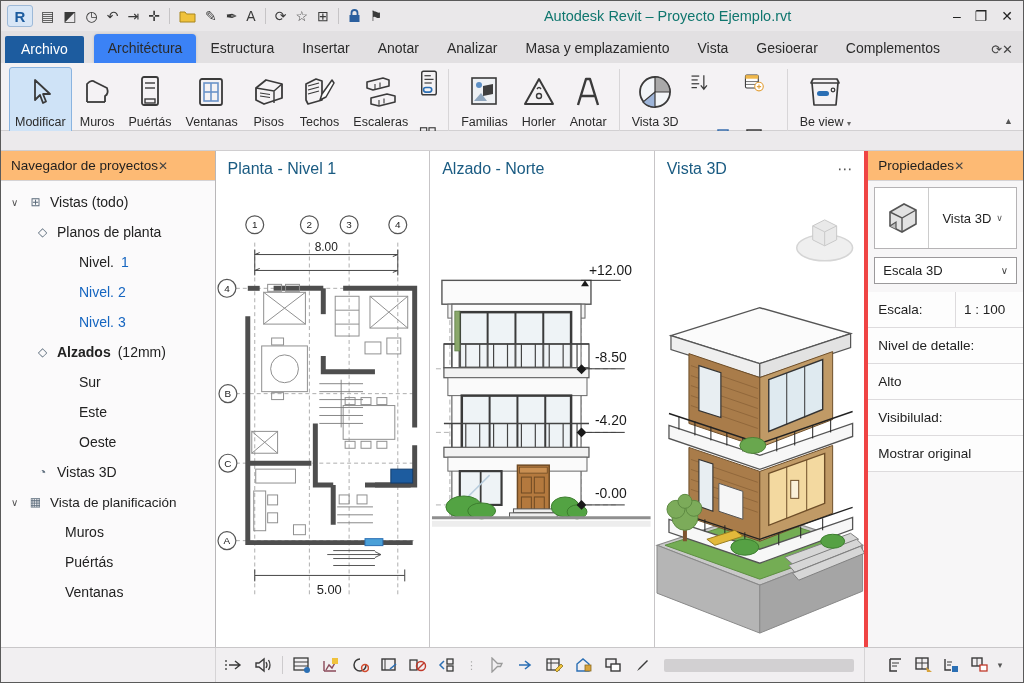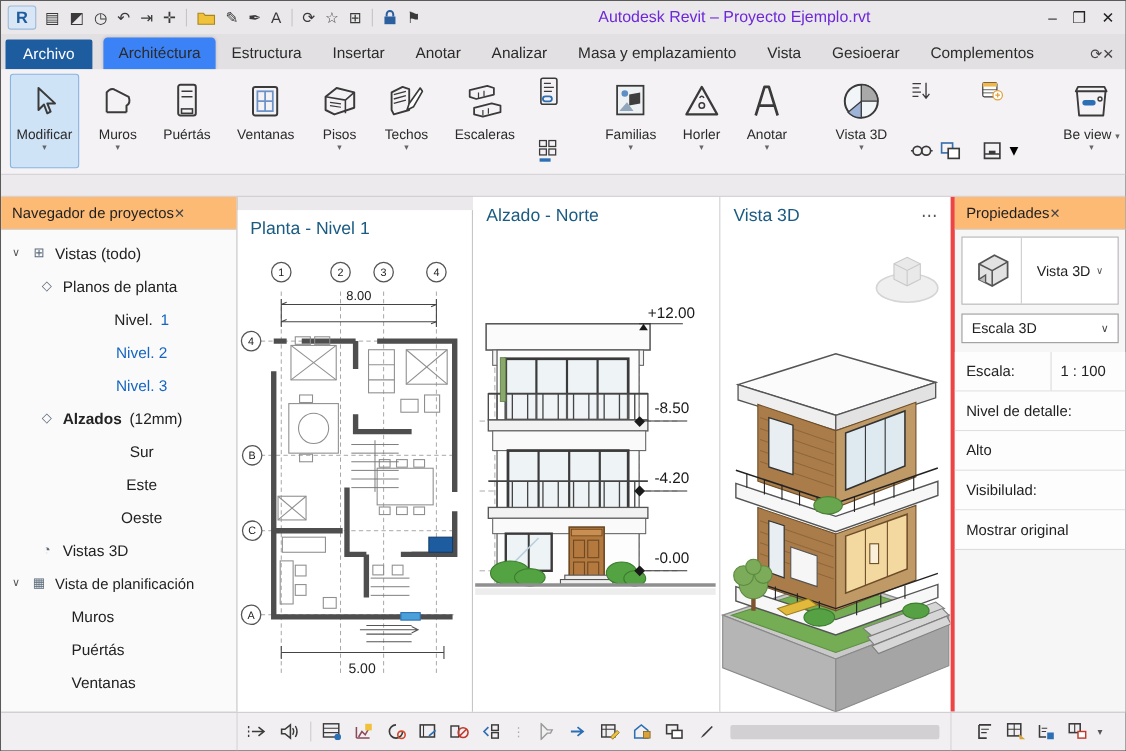--- a/index.html
+++ b/index.html
@@ -10,36 +10,36 @@
 
   
   .titlebar { height:30px; background:#eae8ea; display:flex; align-items:center;
               padding:0 6px; font-size:13px; color:#333; flex:0 0 auto; }
   .logo-box { width:26px; height:22px; background:#d8e6f6; border:1px solid #9db9d8;
               border-radius:3px; color:#1d5c9f; font-weight:bold; font-size:15px;
               display:flex; align-items:center; justify-content:center; margin-right:8px; }
   .qat { display:flex; align-items:center; gap:9px; color:#3a3a3a; font-size:14px; }
   .qat .qi { display:inline-flex; align-items:center; line-height:1; cursor:default; }
   .qat .sep { width:1px; height:16px; background:#c6c4c6; }
-  .win-title { flex:1; text-align:center; font-size:14.5px; color:#6d28d9; white-space:nowrap; }
+  .win-title { flex:1; text-align:center; font-size:14.5px; color:#0f766e; white-space:nowrap; }
   .win-controls { display:flex; gap:14px; font-size:14px; color:#222; padding-right:4px; }
 
   
   .tabbar { height:32px; background:#e2e0e2; display:flex; align-items:flex-end;
             padding:0 2px; flex:0 0 auto; }
   .tab-file { background:#1d5c9f; color:#fff; font-size:14px; padding:5px 16px 6px;
               margin:0 10px 0 2px; border-radius:2px 2px 0 0; }
   .tab { font-size:14px; color:#2b2b2b; padding:6px 14px 7px; white-space:nowrap; }
   .tab.active { background:#3b82f6; border-radius:4px 4px 0 0; box-shadow:0 0 3px rgba(0,0,0,.15);text-align:right; }
   .tab-spacer { flex:1; }
   .tab-cloud { font-size:13px; color:#444; padding:0 8px 6px; }
 
   
-  .ribbon { height:96px; background:#f4f2f4; border-bottom:1px solid #d2d0d2;
-            display:flex; align-items:flex-start; padding:4px 4px 0 8px; gap:12px; flex:0 0 auto; }
+  .ribbon { height:68px; background:#f4f2f4; border-bottom:1px solid #d2d0d2;
+            display:flex; align-items:flex-start; padding:4px 4px 0 8px; gap:2px; flex:0 0 auto; }
   .rbtn { display:flex; flex-direction:column; align-items:center; padding:4px 5px 0;
           height:86px; border:1px solid transparent; border-radius:3px; }
   .rbtn .icon { height:40px; display:flex; align-items:center; justify-content:center; }
   .rbtn .lbl { font-size:12.5px; color:#2b2b2b; margin-top:3px; white-space:nowrap; }
   .rbtn .caret { font-size:8px; color:#666; margin-top:1px; line-height:1; }
   .rbtn.selected { background:#cfe3f7; border-color:#8ab4e0; }
   .rsep { width:1px; height:84px; background:#d8d6d8; margin:2px 4px 0; }
   .rstack { display:flex; flex-direction:column; justify-content:space-between; height:86px; padding:6px 3px; }
   .rrow { display:flex; gap:6px; align-items:center; }
   .collapse-arrow { align-self:flex-end; margin-left:auto; font-size:9px; color:#555; padding:0 6px 4px 0; }
@@ -55,28 +55,28 @@
   .panel-close { font-size:12px; color:#444; }
 
   .browser { width:215px; background:#fbfafb; border-right:1px solid #b9b7b9;
              display:flex; flex-direction:column; }
   .tree { flex:1; overflow:hidden; padding-top:6px; font-size:14px; color:#222; }
   .titem { height:30px; display:flex; align-items:center; gap:7px; white-space:nowrap; }
   .titem .tico { color:#5b6b7b; font-size:12px; width:15px; text-align:center; }
   .titem .chev { color:#555; font-size:10px; width:10px; }
   .lvl0 { padding-left:10px; }
   .lvl1 { padding-left:34px; }
-  .lvl2a { padding-left:42px;justify-content:center; }
+  .lvl2a { padding-left:78px; }
   .lvl2b { padding-left:64px; }
   .blue { color:#1565c0; }
   .bold { font-weight:bold; }
 
   .viewport { background:#ffffff; border-right:1px solid #c7c5c7; display:flex;
               flex-direction:column; position:relative; }
-  .vp-plan { width:215px;margin-top:12px; } .vp-elev { width:225px; } .vp-3d { width:210px; border-right:none; }
+  .vp-plan { width:215px; } .vp-elev { width:225px; } .vp-3d { width:210px; border-right:none; }
   .vp-head { display:flex; align-items:flex-start; justify-content:space-between;
              padding:9px 12px 2px; flex:0 0 auto; }
   .vp-title { font-size:16px; color:#1a5b82; white-space:nowrap; }
   .vp-menu { color:#555; font-size:15px; line-height:.6; padding-top:4px; }
   .vp-svg { flex:1; }
 
   .props { width:159px; background:#f7f6f7; border-left:4px solid #ef4444;
            display:flex; flex-direction:column; }
   .type-selector { margin:6px 6px 4px; background:#fff; border:1px solid #b5b3b5;
                    display:flex; height:62px; }

